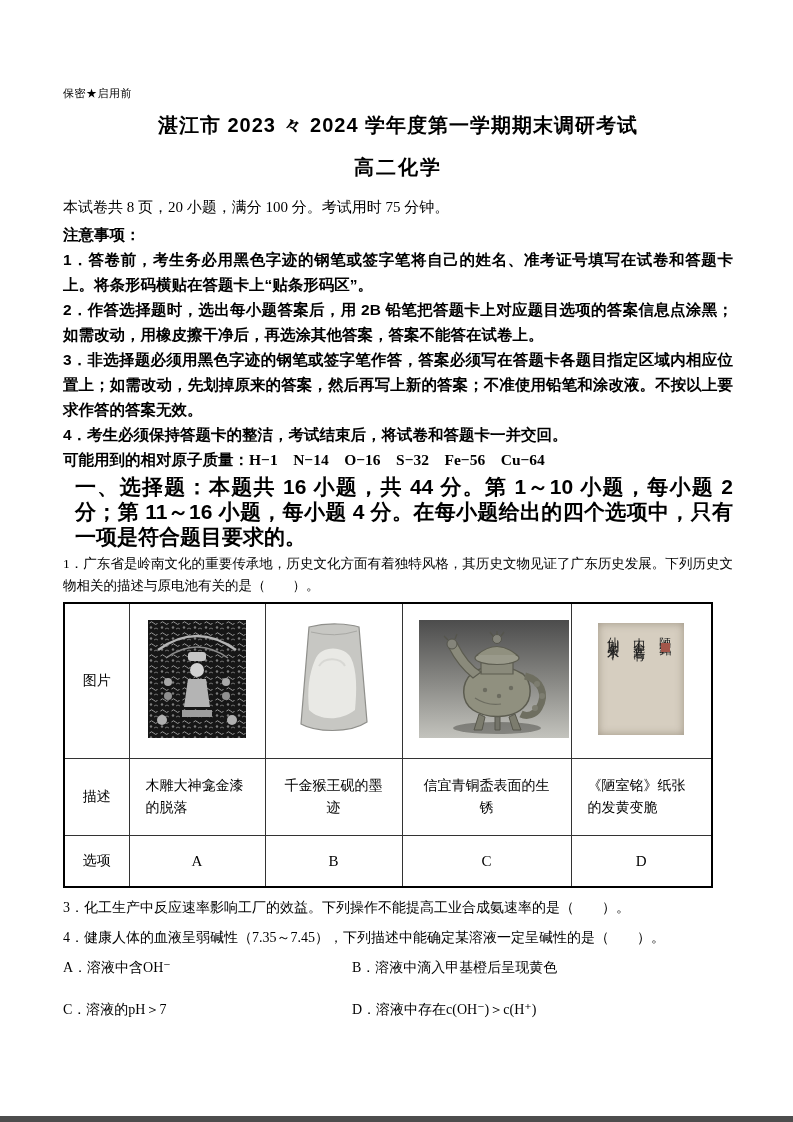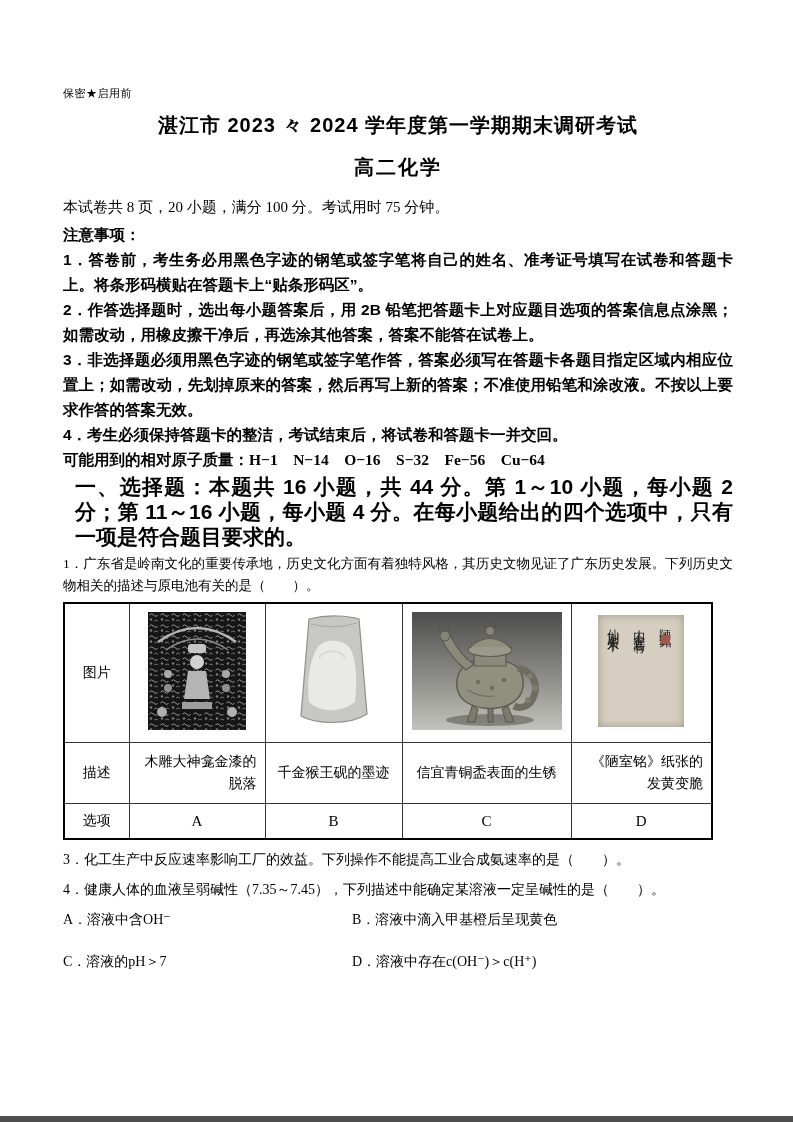--- a/index.html
+++ b/index.html
@@ -35,24 +35,24 @@
     margin:2px 0 0 12px; font-size:21px; line-height:25px; text-align:justify;
     font-weight:700; font-family:"Liberation Sans","DejaVu Sans",sans-serif;
   }
 
   .q1-text { margin:4px 0 0 0; font-size:13.5px; line-height:22px; text-align:justify; }
 
   table.artifact {
     border-collapse:collapse; margin-top:5px; table-layout:fixed;
     border:2px solid #000; width:648px;
   }
-  table.artifact td { border:1px solid #333; padding:8px; }
+  table.artifact td { border:1px solid #333; padding:16px; }
   td.rowlab { text-align:center; font-size:14px; }
   td.pic { text-align:center; vertical-align:middle; background:#fff; height:124px; }
-  td.desc { font-size:14px; line-height:22px; height:56px; padding:2px 8px; vertical-align:middle;text-align:right; }
+  td.desc { font-size:14px; line-height:22px; height:56px; padding:2px 8px; vertical-align:middle; }
   td.desc.center { text-align:center; }
   td.optcell { text-align:center; font-size:15px; height:28px; }
 
   .calli {
     display:inline-block; width:86px; height:112px; background:#d6cec0;
     writing-mode:vertical-rl; text-orientation:upright; padding:5px 6px;
     font-size:12px; line-height:26px; letter-spacing:3px; color:#1c1c1c;
     box-shadow:inset 0 0 8px rgba(90,80,60,0.45); text-align:left;
   }
   .calli .col { margin:0; }

